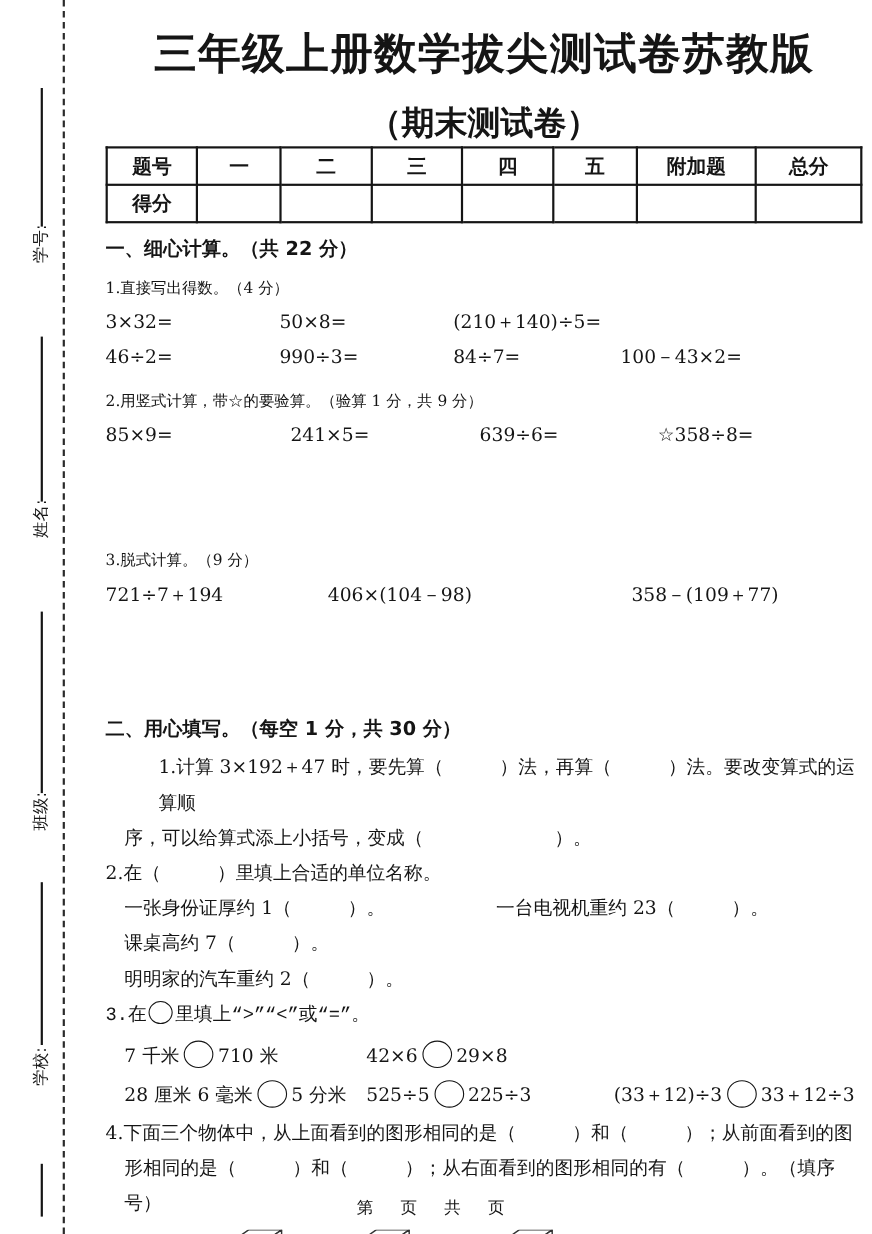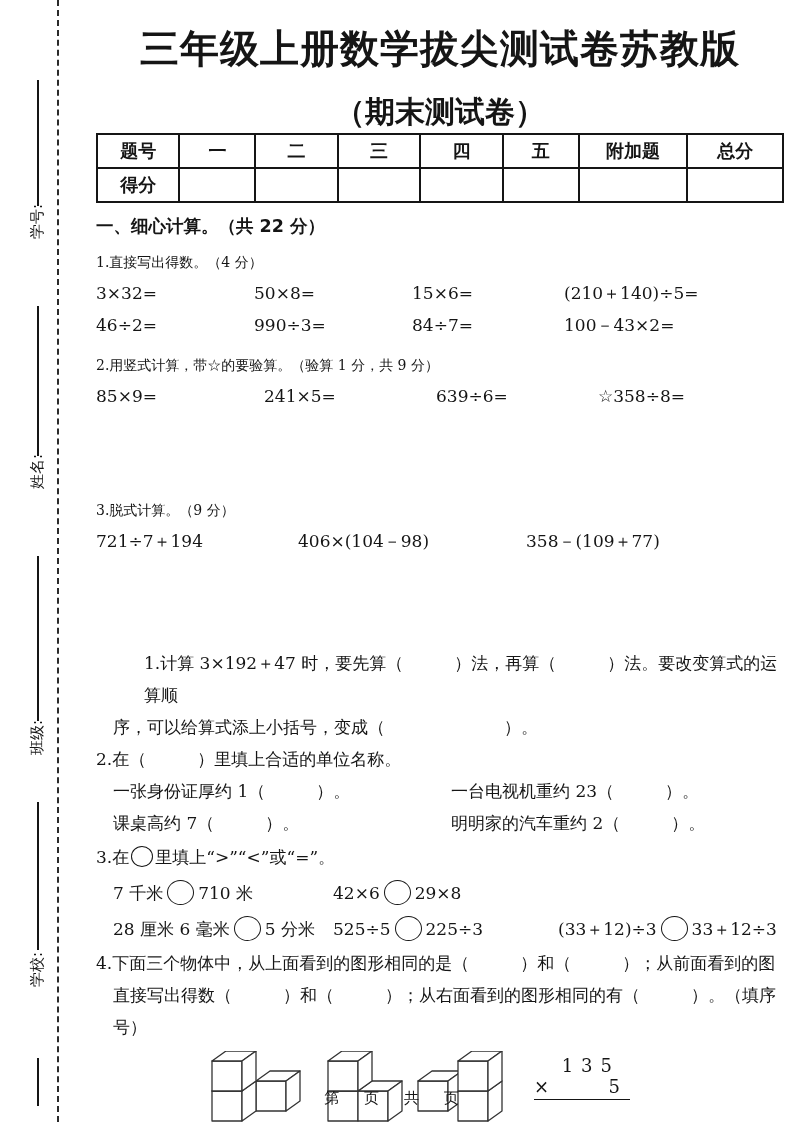--- a/index.html
+++ b/index.html
@@ -29,21 +29,21 @@
     border:2px solid #151515;height:30px;text-align:center;vertical-align:middle;
     font-size:18px;font-weight:700;font-family:"DejaVu Sans","Liberation Sans",sans-serif;
   }
   .sec-heading{font-size:17.5px;font-weight:900;margin:11px 0 0;
     font-family:"DejaVu Sans","Liberation Sans",sans-serif;}
   .q-label{font-size:14px;margin:9px 0 0;line-height:30px;}
   .expr-row{display:flex;font-size:17px;line-height:32px;}
   .expr-row span{display:inline-block;}
   .c1{width:158px;} .c2{width:158px;} .c3{width:152px;} .c4{flex:1;}
   .v1{width:168px;} .v2{width:172px;} .v3{width:162px;} .v4{flex:1;}
-  .t1{width:202px;} .t2{width:228px;} .t3{flex:1;}
+  .t1{width:202px;} .t2{width:228px;} .t3{flex:1;margin-left:48px;}
   .u1{width:338px;} .u2{flex:1;}
   .spacer-work{height:74px;}
   .spacer-work2{height:82px;}
   .fill-line{font-size:17px;line-height:32px;}
   .cmp-row{display:flex;font-size:17px;line-height:36px;align-items:center;}
   .k1{width:220px;} .k2{width:225px;} .k3{flex:1;}
   .circle{
     display:inline-block;width:25px;height:23px;border:1.5px solid #151515;border-radius:50%;
     vertical-align:-6px;margin:0 4px;background:#fff;
   }
@@ -106,21 +106,20 @@
     </tr>
   </tbody>
     </table>
 
   <div class="sec-heading">一、细心计算。（共 22 分）</div>
 
   <div class="q-label">1.直接写出得数。（4 分）</div>
   <div class="expr-row">
     <span class="c1">3×32=</span>
     <span class="c2">50×8=</span>
-    <span class="c3">15×6=</span>
     <span class="c4">(210＋140)÷5=</span>
   </div>
   <div class="expr-row">
     <span class="c1">46÷2=</span>
     <span class="c2">990÷3=</span>
     <span class="c3">84÷7=</span>
     <span class="c4">100－43×2=</span>
   </div>
 
   <div class="q-label">2.用竖式计算，带☆的要验算。（验算 1 分，共 9 分）</div>
@@ -133,35 +132,36 @@
   <div class="spacer-work"></div>
 
   <div class="q-label">3.脱式计算。（9 分）</div>
   <div class="expr-row">
     <span class="t1">721÷7＋194</span>
     <span class="t2">406×(104－98)</span>
     <span class="t3">358－(109＋77)</span>
   </div>
   <div class="spacer-work2"></div>
 
+  <div class="sec-heading">二、用心填写。（每空 1 分，共 30 分）</div>
 
   <div class="fill-line" style="margin-top:8px;margin-left:48px;">1.计算 3×192＋47 时，要先算（　　　）法，再算（　　　）法。要改变算式的运算顺</div>
   <div class="fill-line" style="padding-left:17px;">序，可以给算式添上小括号，变成（　　　　　　　）。</div>
 
   <div class="fill-line">2.在（　　　）里填上合适的单位名称。</div>
   <div class="expr-row" style="padding-left:17px;">
     <span class="u1">一张身份证厚约 1（　　　）。</span>
     <span class="u2">一台电视机重约 23（　　　）。</span>
   </div>
-  <div class="expr-row" style="padding-left:17px;">
+  <div class="expr-row" style="padding-left:17px;flex-direction:column;">
     <span class="u1">课桌高约 7（　　　）。</span>
     <span class="u2">明明家的汽车重约 2（　　　）。</span>
   </div>
 
-  <div class="fill-line" style="line-height:36px;">
+  <div class="fill-line" style="line-height:36px;font-family:Liberation Mono, monospace;">
     <span>3.在</span><span class="circle small"></span><span>里填上“&gt;”“&lt;”或“=”。</span>
   </div>
 
   <div class="cmp-row" style="padding-left:17px;align-items:flex-end;">
     <span class="k1">
       <span>7 千米</span><span class="circle"></span><span>710 米</span>
     </span>
     <span class="k2">
       <span>42×6</span><span class="circle"></span><span>29×8</span>
     </span>
@@ -172,21 +172,21 @@
     </span>
     <span class="k2">
       <span>525÷5</span><span class="circle"></span><span>225÷3</span>
     </span>
     <span class="k3">
       <span>(33＋12)÷3</span><span class="circle"></span><span>33＋12÷3</span>
     </span>
   </div>
 
   <div class="fill-line">4.下面三个物体中，从上面看到的图形相同的是（　　　）和（　　　）；从前面看到的图</div>
-  <div class="fill-line" style="padding-left:17px;">直接写出得数（　　　）和（　　　）；从右面看到的图形相同的有（　　　）。（填序号）</div>
+  <div class="fill-line" style="padding-left:17px;">形相同的是（　　　）和（　　　）；从右面看到的图形相同的有（　　　）。（填序号）</div>
 
   <div class="figures">
 
     <div class="fig" style="left:102px;top:2px;width:106px;">
       <svg width="106" height="74" viewBox="0 0 106 74">
         <g class="face">
           <rect x="58" y="30" width="30" height="30"></rect>
           <polygon points="58,30 72,20 102,20 88,30"></polygon>
           <polygon points="88,30 102,20 102,50 88,60"></polygon>
           <rect x="14" y="40" width="30" height="30"></rect>

